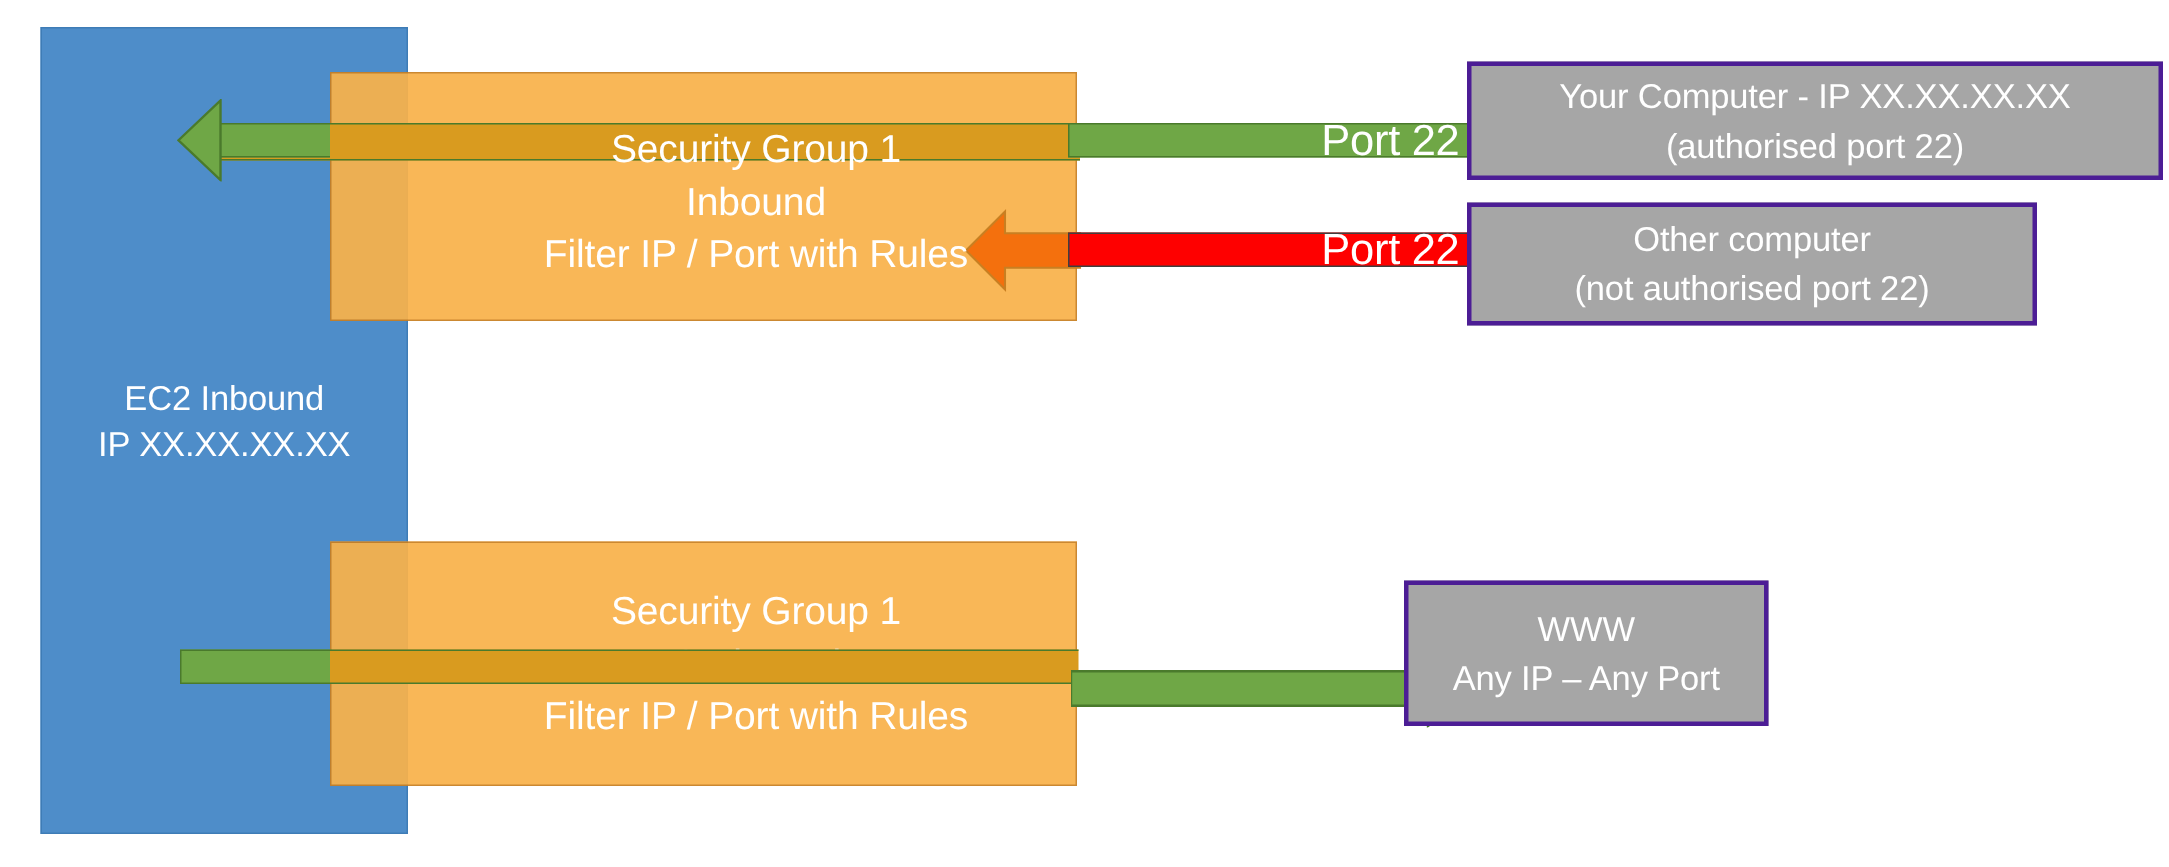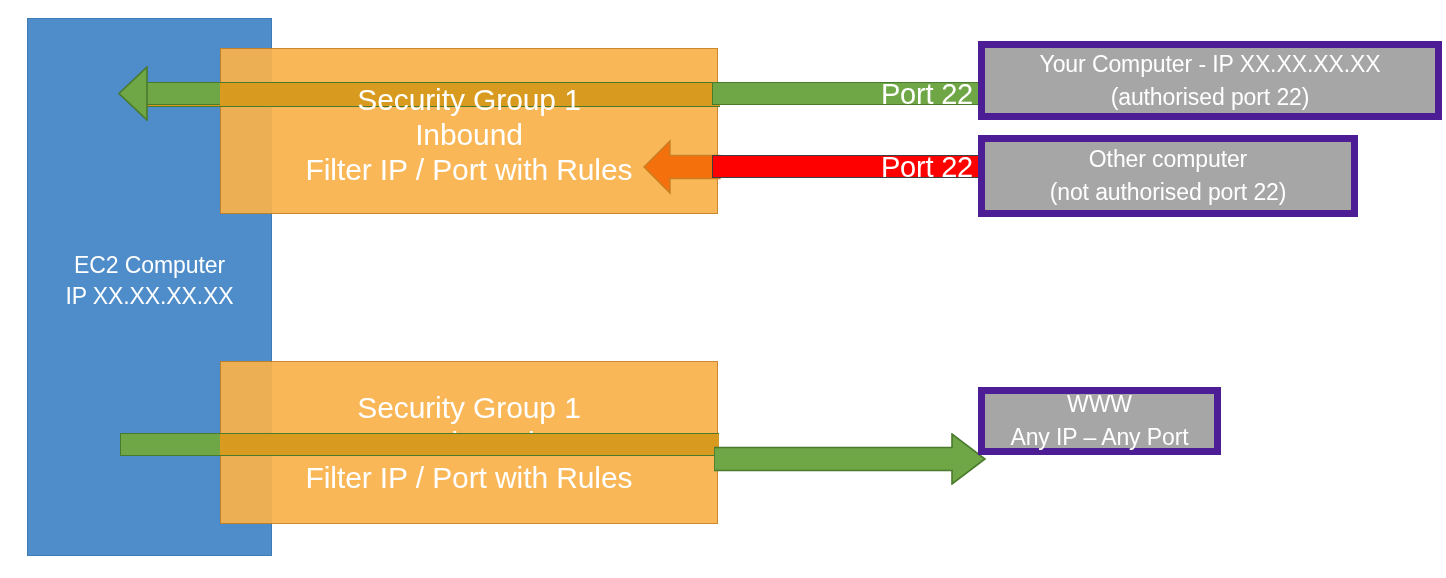--- a/index.html
+++ b/index.html
@@ -51,24 +51,25 @@
     opacity: 0.93;
   }
   .sg-inbound  { top: 48px;  height: 166px; }
   .sg-outbound { top: 361px; height: 163px; }
 
   .sg-label {
     width: 498px;
     left: 220px;
     text-align: center;
     color: #ffffff;
-    font-size: 30px;
+    font-size: 26px;
     line-height: 35px;
     white-space: pre-line;
     letter-spacing: -0.1px;
+    padding-left: 35px;
   }
   .sg-label-inbound  { top: 82px; }
   .sg-label-outbound { top: 390px; }
 
   
   .bar {
     box-sizing: border-box;
   }
   .bar-text {
     color: #ffffff;
@@ -171,21 +172,21 @@
   .green-out-shaft .bar-text {
     position: absolute;
     right: 50px;
     top: 32px;
     margin-top: 36px;
   }
 
   
   .gray-box {
     background: #A6A6A6;
-    border: 7px solid #4c1d95;
+    border: 3px solid #4c1d95;
     box-sizing: border-box;
     color: #ffffff;
     text-align: center;
     font-size: 23px;
     line-height: 33px;
     white-space: pre-line;
     letter-spacing: -0.1px;
     display: flex;
     align-items: center;
     justify-content: center;
@@ -196,24 +197,24 @@
     width: 464px;
     height: 79px;
   }
   .gray-other-computer {
     left: 978px;
     top: 135px;
     width: 380px;
     height: 82px;
   }
   .gray-www {
-    left: 978px;
+    left: 936px;
     top: 387px;
     width: 243px;
-    height: 68px;
+    height: 97px;
   }
 </style>
 </head>
 <body>
 
 <div id="canvas">
 
   <div class="abs ec2-box"></div>
 
   <div class="abs sg-box sg-inbound"></div>
@@ -222,21 +223,21 @@
   <div class="abs green-cross"></div>
   <div class="abs green-cross-blue"></div>
   <svg class="abs green-head" viewBox="0 0 30 55">
     <polygon points="1,27.5 29,1 29,54" fill="#6FA746" stroke="#4A7A2C" stroke-width="1.6"></polygon>
   </svg>
 
   <svg class="abs orange-head" viewBox="0 0 80 56">
     <polygon points="2,28 28,2 28,16.5 78,16.5 78,39.5 28,39.5 28,54" fill="#F4700D" stroke="#C87F22" stroke-width="1.4"></polygon>
   </svg>
 
-  <div class="abs ec2-label">EC2 Computer
+  <div class="abs ec2-label">EC2 Inbound
 IP XX.XX.XX.XX</div>
 
   <div class="abs sg-label sg-label-inbound">Security Group 1
 Inbound
 Filter IP / Port with Rules</div>
   <div class="abs sg-label sg-label-outbound">Security Group 1
 Outbound
 Filter IP / Port with Rules</div>
 
   <div class="abs bar green-in-shaft">

